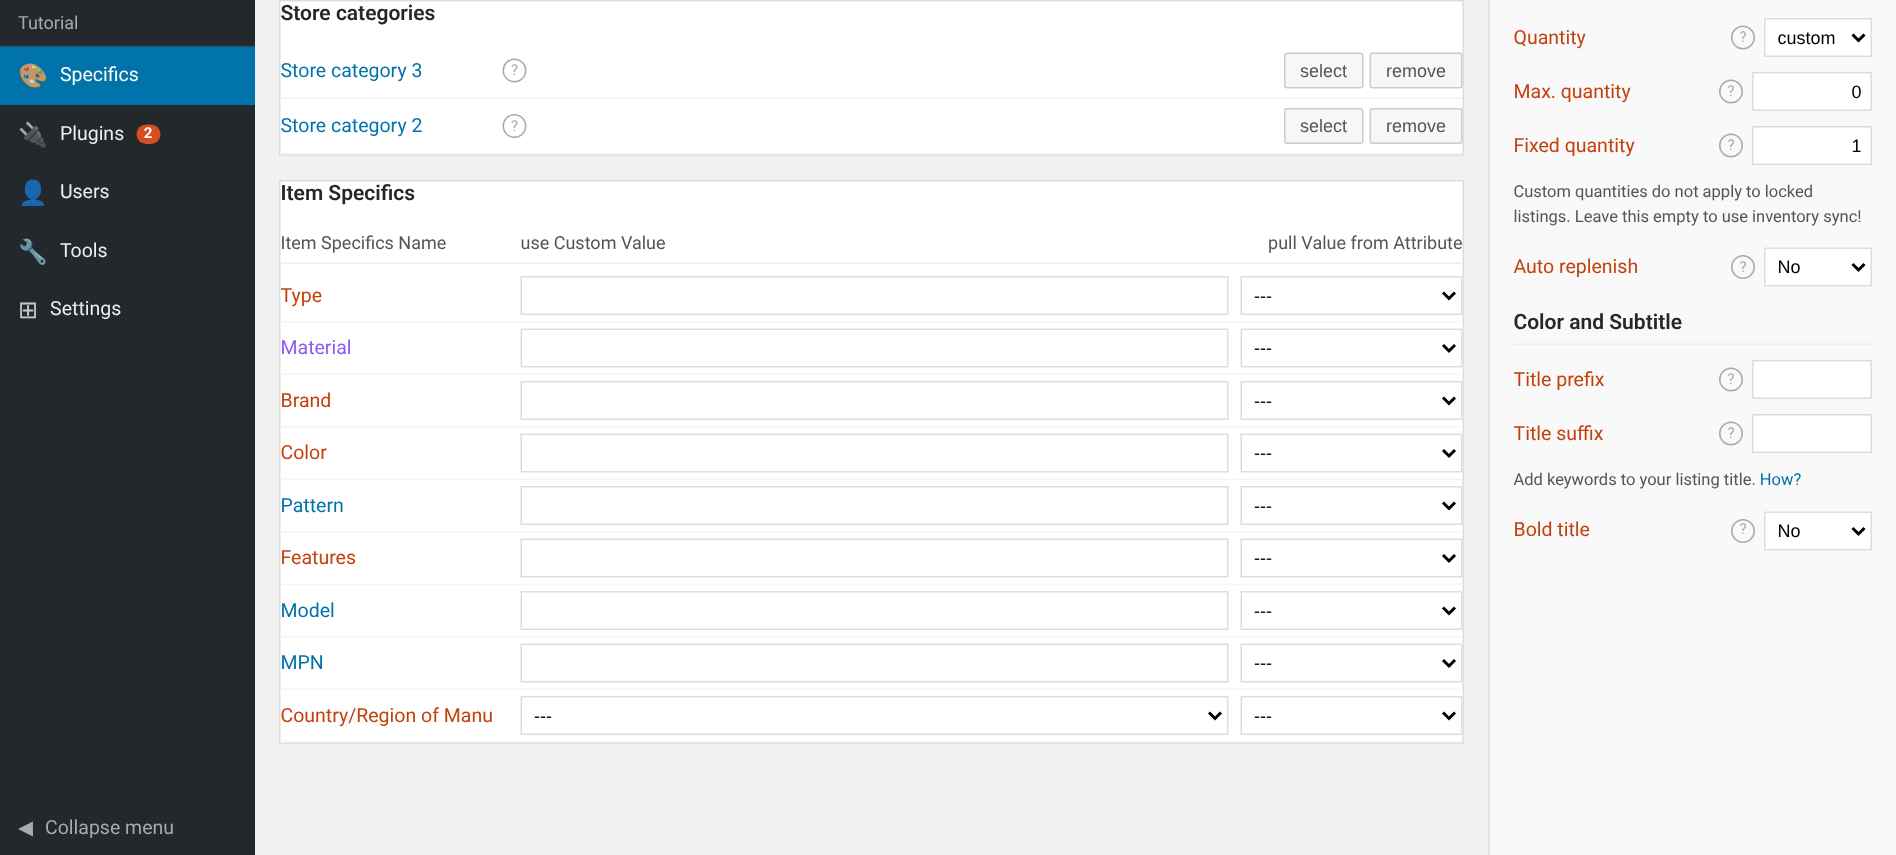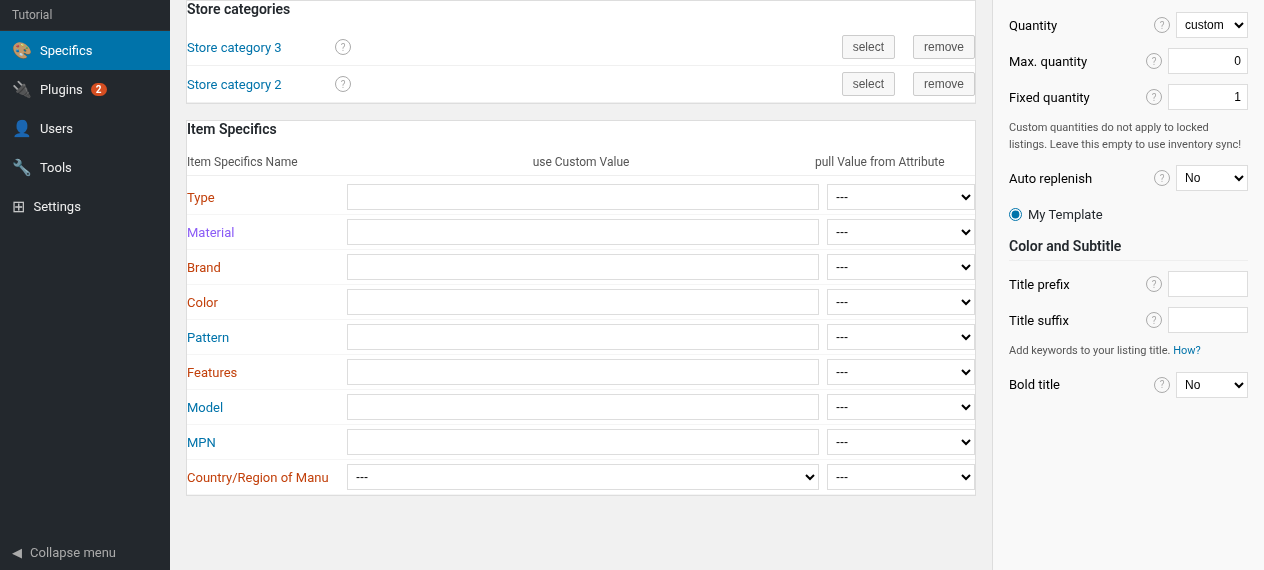--- a/index.html
+++ b/index.html
@@ -95,21 +95,21 @@
       font-size: 13px;
     }
     .store-cat-help {
       color: #aaa;
       margin-left: 8px;
       font-size: 12px;
     }
     .store-cat-actions {
       margin-left: auto;
       display: flex;
-      gap: 18px;
+      gap: 4px;
     }
     .btn-small {
       padding: 4px 10px;
       border: 1px solid #ccc;
       background: #f7f7f7;
       cursor: pointer;
       font-size: 12px;
       color: #555;
       border-radius: 2px;
     }
@@ -117,22 +117,22 @@
     
     .specifics-header {
       display: flex;
       padding: 6px 0;
       border-bottom: 1px solid #eee;
       margin-bottom: 4px;
       font-size: 12px;
       color: #555;
     }
     .col-name { width: 160px; flex-shrink: 0; }
-    .col-custom { flex: 1; text-align: center; }
-    .col-pull { width: 160px; flex-shrink: 0; text-align: left; }
+    .col-custom { flex: 1; }
+    .col-pull { width: 160px; flex-shrink: 0; text-align: right; }
 
     .specifics-row {
       display: flex;
       align-items: center;
       padding: 4px 0;
       border-bottom: 1px solid #f5f5f5;
       gap: 8px;
     }
     .spec-name {
       width: 152px;
@@ -176,21 +176,21 @@
       border-bottom: 1px solid #eee;
     }
     .rp-row {
       display: flex;
       align-items: center;
       margin-bottom: 10px;
       gap: 6px;
     }
     .rp-label {
       font-size: 13px;
-      color: #000000;
+      color: #c2410c;
       flex: 1;
     }
     .rp-help {
       color: #aaa;
       font-size: 12px;
       cursor: pointer;
     }
     .rp-input {
       width: 80px;
       height: 26px;
@@ -442,24 +442,20 @@
       <span class="rp-label">Auto replenish</span>
       <span class="help-circle rp-help">?</span>
       <select class="rp-select">
         <option>No</option>
         <option>Yes</option>
       </select>
     </div>
   </div>
 
   <div class="rp-section">
-    <div class="radio-row">
-      <input type="radio" checked="" style="">
-      <span>My Template</span>
-    </div>
   </div>
 
   <div class="rp-section">
     <div class="rp-section-title">Color and Subtitle</div>
 
     <div class="rp-row">
       <span class="rp-label">Title prefix</span>
       <span class="help-circle rp-help">?</span>
       <input class="rp-input" type="text" value="" style="">
     </div>

